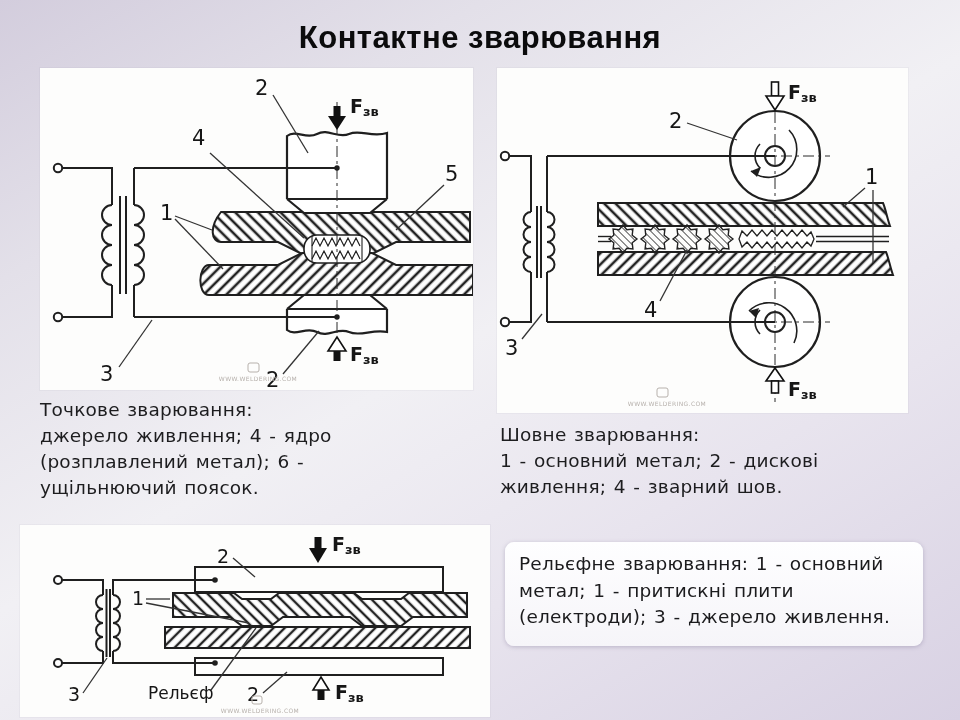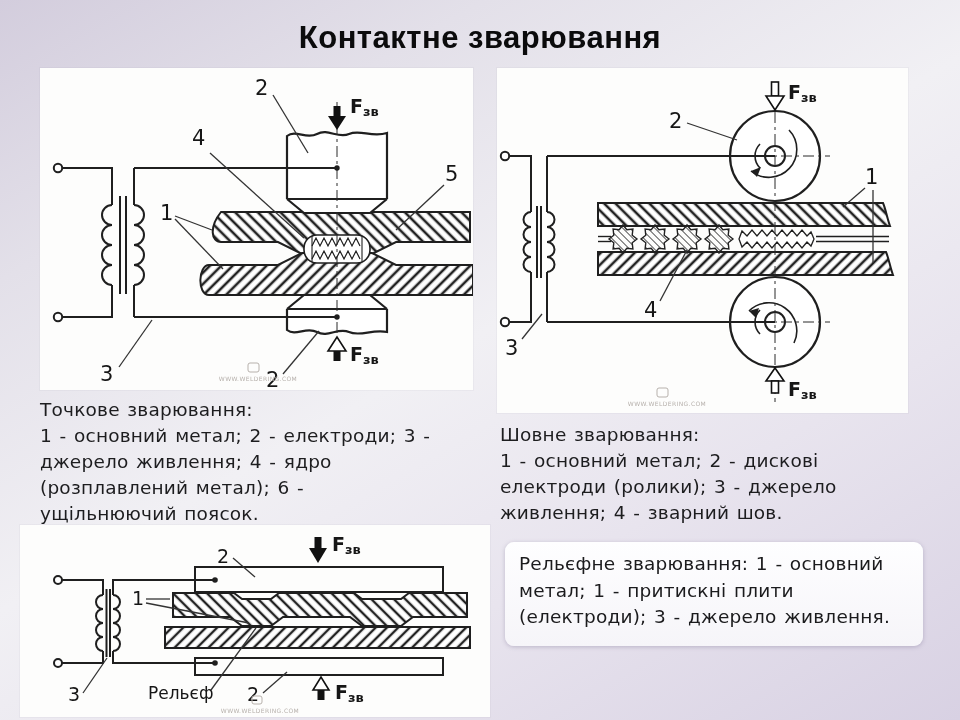--- a/index.html
+++ b/index.html
@@ -306,30 +306,28 @@
 
       <g>
         <rect x="232" y="171" width="10" height="8" rx="2" fill="none" stroke="#b7b1ac" stroke-width="1"></rect>
         <text class="wm" x="240" y="188" text-anchor="middle">WWW.WELDERING.COM</text>
       </g>
     </svg>
   </div>
 
   <div class="caption caption-spot">
     <div>Точкове зварювання:</div>
-    <div>1 - основний метал; 2 - електроди; 3 -</div>
     <div>джерело живлення; 4 - ядро</div>
     <div>(розплавлений метал); 6 -</div>
     <div>ущільнюючий поясок.</div>
   </div>
 
   <div class="caption caption-seam">
     <div>Шовне зварювання:</div>
     <div>1 - основний метал; 2 - дискові</div>
-    <div>електроди (ролики); 3 - джерело</div>
     <div>живлення; 4 - зварний шов.</div>
   </div>
 
   <div class="caption-box">
     <div>Рельєфне зварювання: 1 - основний</div>
     <div>метал; 1 - притискні плити</div>
     <div>(електроди); 3 - джерело живлення.</div>
   </div>
 
 </div>

